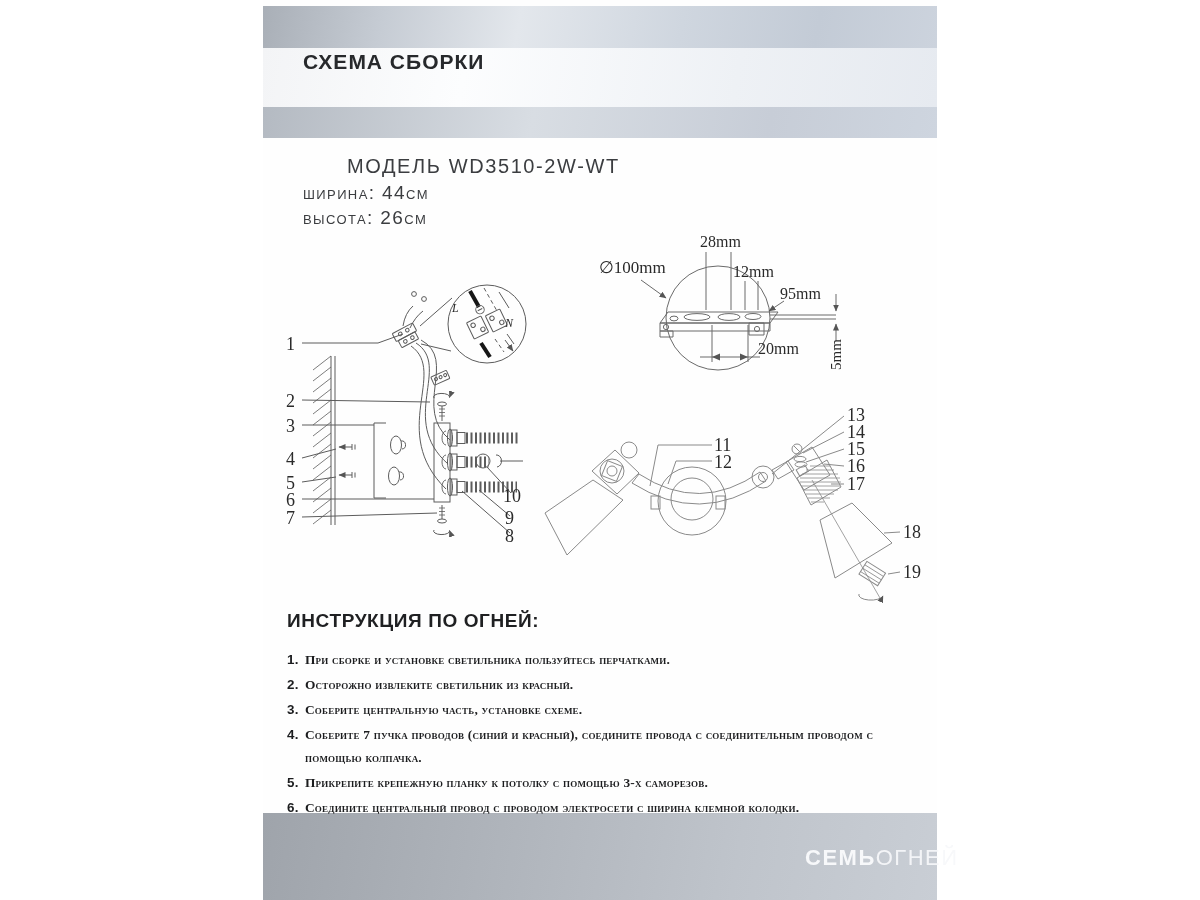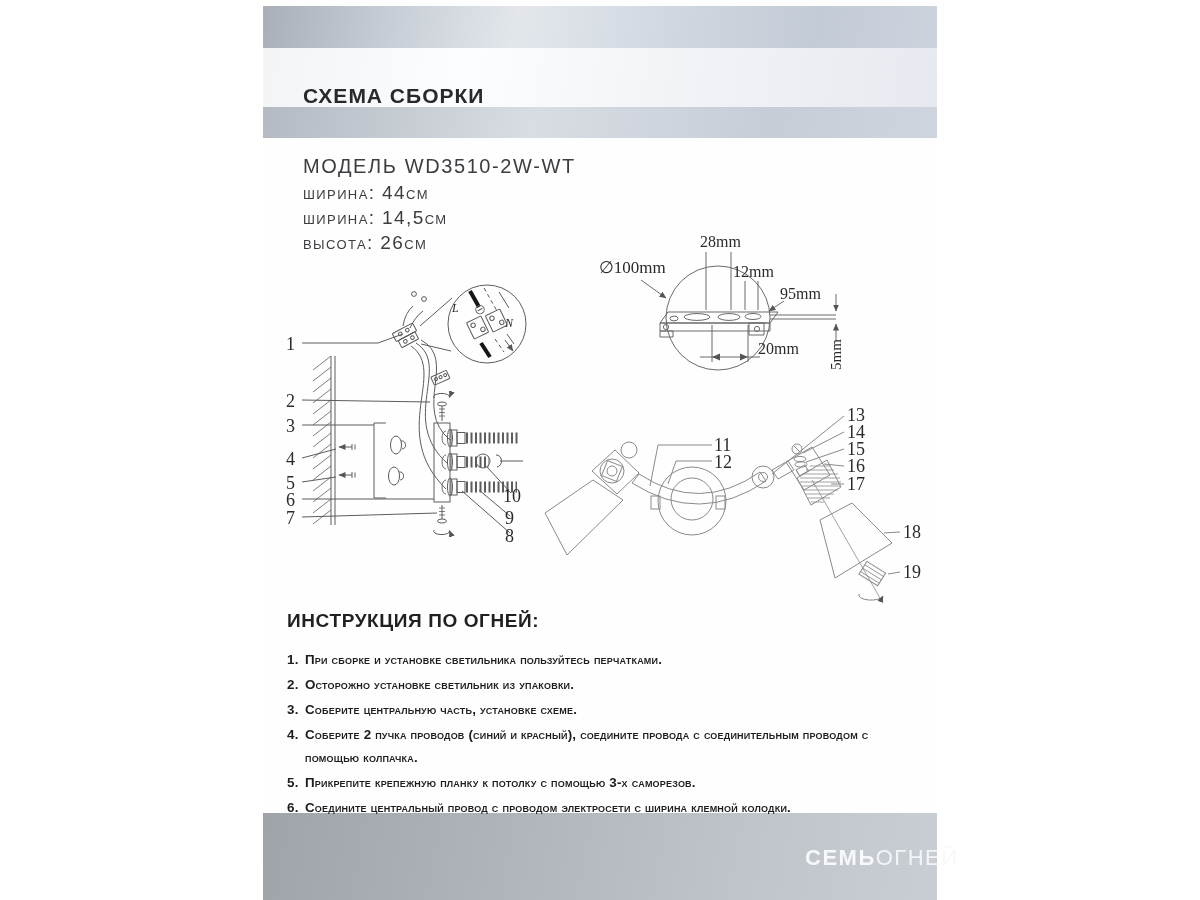--- a/index.html
+++ b/index.html
@@ -12,36 +12,36 @@
   .band-top{top:6px;height:42px;
     background:linear-gradient(100deg,#a9afb7 0%,#c6ccd4 18%,#e3e7ec 38%,#cfd6df 62%,#c3cbd6 82%,#ccd3dd 100%);}
   .band-title{top:48px;height:59px;
     background:linear-gradient(100deg,#f3f4f6 0%,#fcfdfe 30%,#eef1f5 70%,#e6eaf0 100%);}
   .band-mid{top:107px;height:31px;
     background:linear-gradient(100deg,#b4bac2 0%,#d8dde3 40%,#c7cdd7 75%,#ced5df 100%);}
   .band-footer{top:813px;height:87px;
     background:linear-gradient(100deg,#9fa4ab 0%,#afb4bb 35%,#bfc4cb 70%,#c9ced5 100%);}
 
   .doc-title{
-    position:absolute;left:303px;top:84px;
+    position:absolute;left:303px;top:50px;
     font-size:21px;font-weight:bold;letter-spacing:1px;color:#27292c;
   }
   .model-block{position:absolute;left:303px;top:152px;color:#3b3d40;}
-  .model-block .model-line{font-size:20px;letter-spacing:1.6px;font-variant:small-caps;line-height:28px;}
+  .model-block .model-line{font-size:20px;letter-spacing:1.6px;font-variant:small-caps;line-height:28px;margin-left:44px;}
   .model-block .dim-line{font-size:19px;letter-spacing:1.4px;font-variant:small-caps;line-height:25px;}
 
   .instr-heading{
     position:absolute;left:287px;top:610px;
     font-size:19px;font-weight:bold;letter-spacing:0.6px;color:#1f2022;font-variant:small-caps;
   }
   .instr-list{position:absolute;left:287px;top:648px;width:628px;color:#1c1d1f;}
   .instr-item{display:flex;margin-bottom:2px;font-size:13.4px;font-weight:bold;
     letter-spacing:0.2px;line-height:23px;font-variant:small-caps;}
   .instr-item .num{flex:0 0 18px;}
-  .instr-item .txt{flex:1;}
+  .instr-item .txt{flex:1;font-family:Liberation Serif, serif;}
 
   .brand{position:absolute;left:805px;top:845px;font-size:22px;letter-spacing:1.5px;color:#f7f8fa;}
   .brand .b1{font-weight:bold;}
   .brand .b2{font-weight:normal;opacity:0.93;}
 
   svg.diagram{position:absolute;left:0;top:0;}
   svg text{font-family:"Liberation Serif",serif;fill:#2a2a2a;}
 </style>
 </head>
 <body>
@@ -51,21 +51,20 @@
   <div class="band band-title"></div>
   <div class="band band-mid"></div>
   <div class="band band-footer"></div>
 </div>
 
 <div class="doc-title">СХЕМА СБОРКИ</div>
 
 <div class="model-block">
   <div class="model-line">МОДЕЛЬ WD3510-2W-WT</div>
   <div class="dim-line">ширина: 44см</div>
-  <div class="dim-line">ширина: 14,5см</div>
   <div class="dim-line">высота: 26см</div>
 </div>
 
 <svg class="diagram" width="1200" height="900" viewBox="0 0 1200 900">
   <defs>
     <marker id="arr" markerWidth="9" markerHeight="8" refX="6.5" refY="3" orient="auto">
       <path d="M0,0 L7,3 L0,6 Z" fill="#555"></path>
     </marker>
   </defs>
 
@@ -294,29 +293,29 @@
 
 <div class="instr-heading">ИНСТРУКЦИЯ ПО ОГНЕЙ:</div>
 
 <div class="instr-list">
   <div class="instr-item">
     <span class="num">1.</span>
     <span class="txt">При сборке и установке светильника пользуйтесь перчатками.</span>
   </div>
   <div class="instr-item">
     <span class="num">2.</span>
-    <span class="txt">Осторожно установке светильник из упаковки.</span>
+    <span class="txt">Осторожно извлеките светильник из красный.</span>
   </div>
   <div class="instr-item">
     <span class="num">3.</span>
     <span class="txt">Соберите центральную часть, установке схеме.</span>
   </div>
   <div class="instr-item">
     <span class="num">4.</span>
-    <span class="txt">Соберите 2 пучка проводов (синий и красный), соедините провода с соединительным проводом с помощью колпачка.</span>
+    <span class="txt">Соберите 7 пучка проводов (синий и красный), соедините провода с соединительным проводом с помощью колпачка.</span>
   </div>
   <div class="instr-item">
     <span class="num">5.</span>
     <span class="txt">Прикрепите крепежную планку к потолку с помощью 3-х саморезов.</span>
   </div>
   <div class="instr-item">
     <span class="num">6.</span>
     <span class="txt">Соедините центральный провод с проводом электросети с ширина клемной колодки.</span>
   </div>
 </div>

